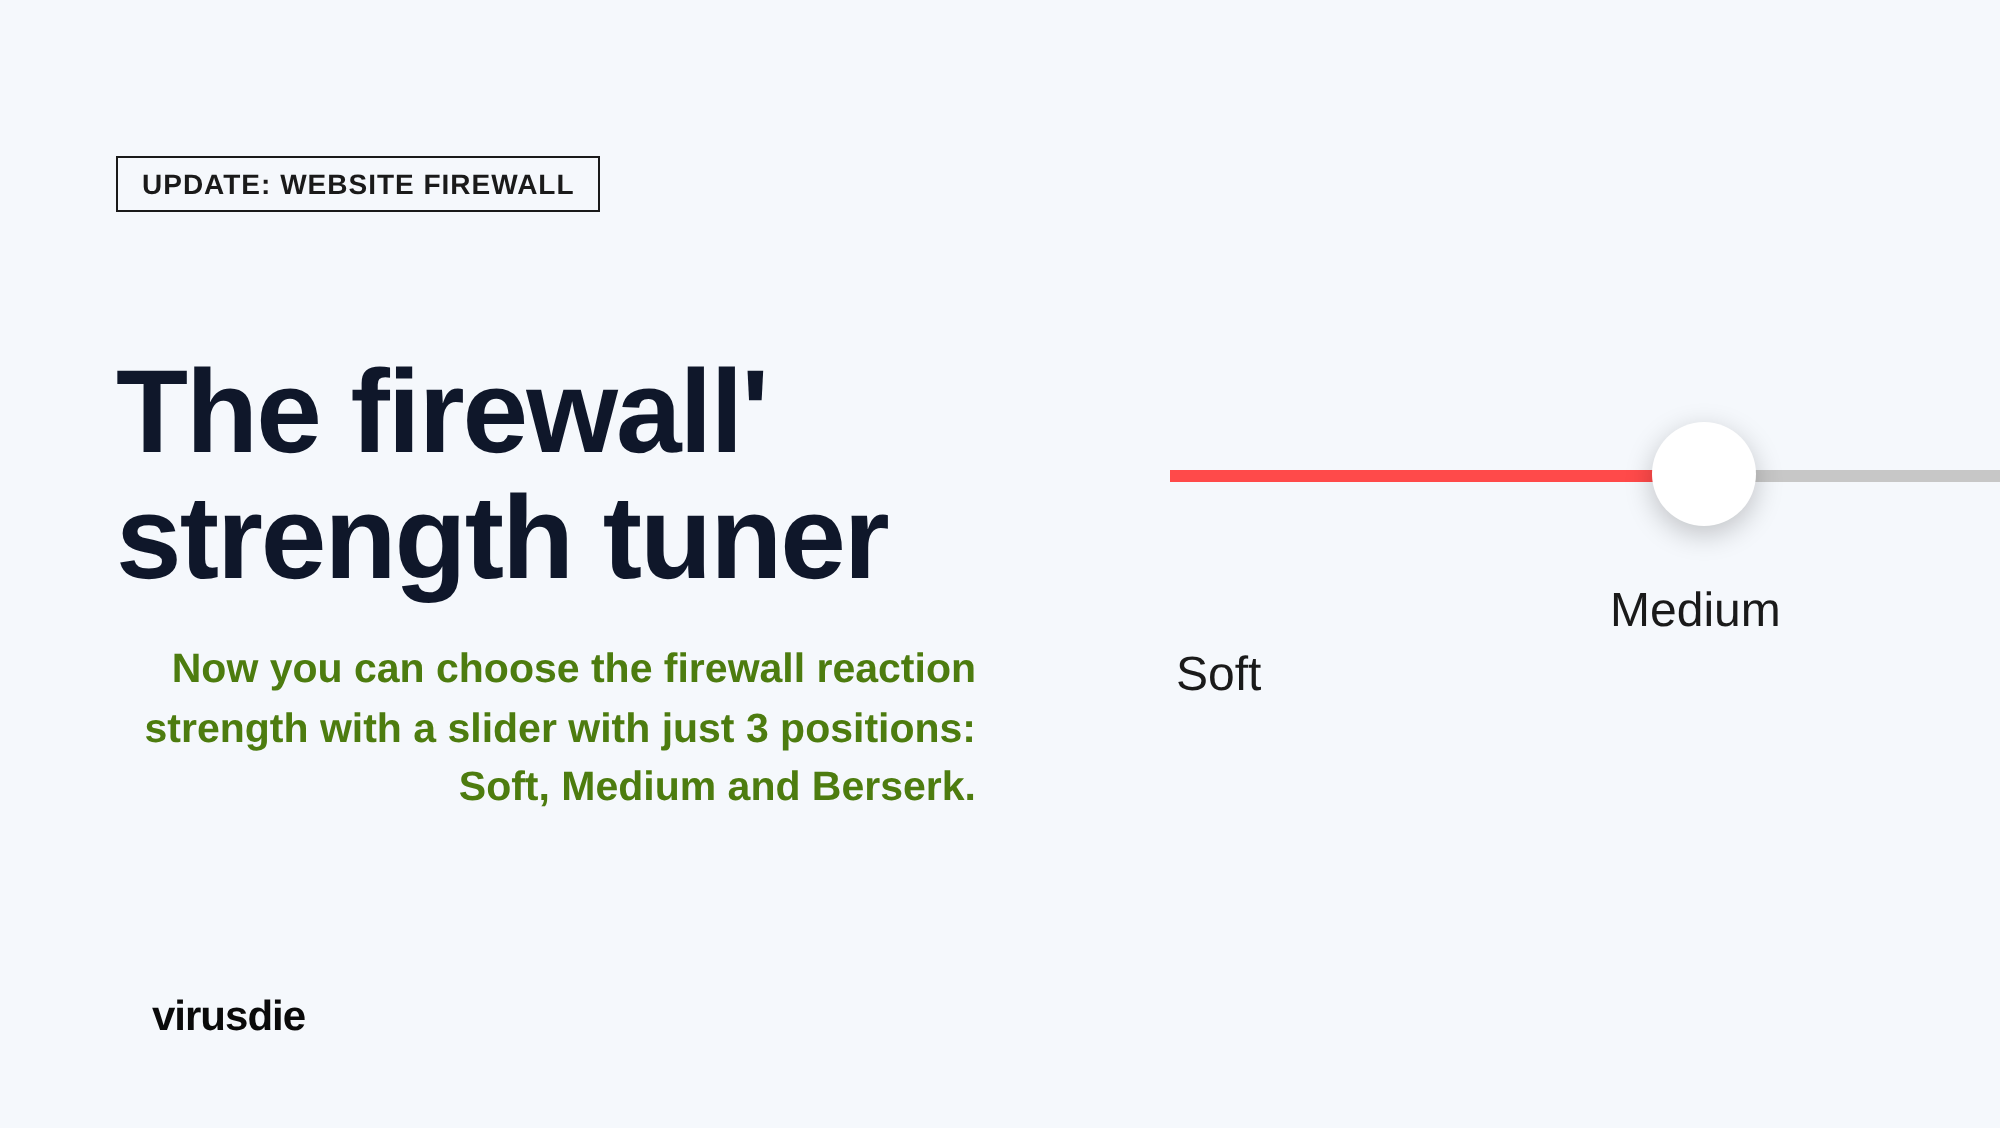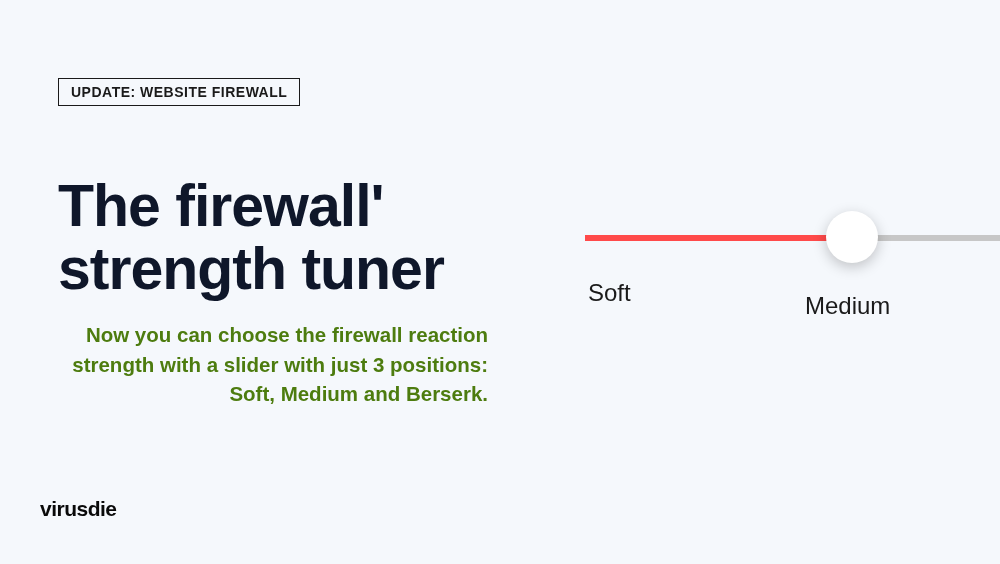--- a/index.html
+++ b/index.html
@@ -40,21 +40,21 @@
       width: 430px;
       font-size: 20.5px;
       font-weight: 700;
       line-height: 1.45;
       color: #4d7c0f;
       text-align: right;
     }
     .brand {
       position: absolute;
       bottom: 43px;
-      left: 40px;
+      left: 76px;
       font-size: 21px;
       font-weight: 800;
       color: #0a0a0a;
       letter-spacing: -0.5px;
     }
     .slider-wrap {
       position: absolute;
       top: 235px;
       left: 585px;
       right: 0;
@@ -96,20 +96,21 @@
       top: 44px;
       left: 0;
       width: 100%;
       font-size: 24px;
       color: #1a1a1a;
       font-weight: 400;
     }
     .label-soft {
       position: absolute;
       left: 3px;
+      margin-top: 45px;
     }
     .label-medium {
       position: absolute;
       left: 220px;
       margin-top: 13px;
     }
   </style>
 </head>
 <body>
 

